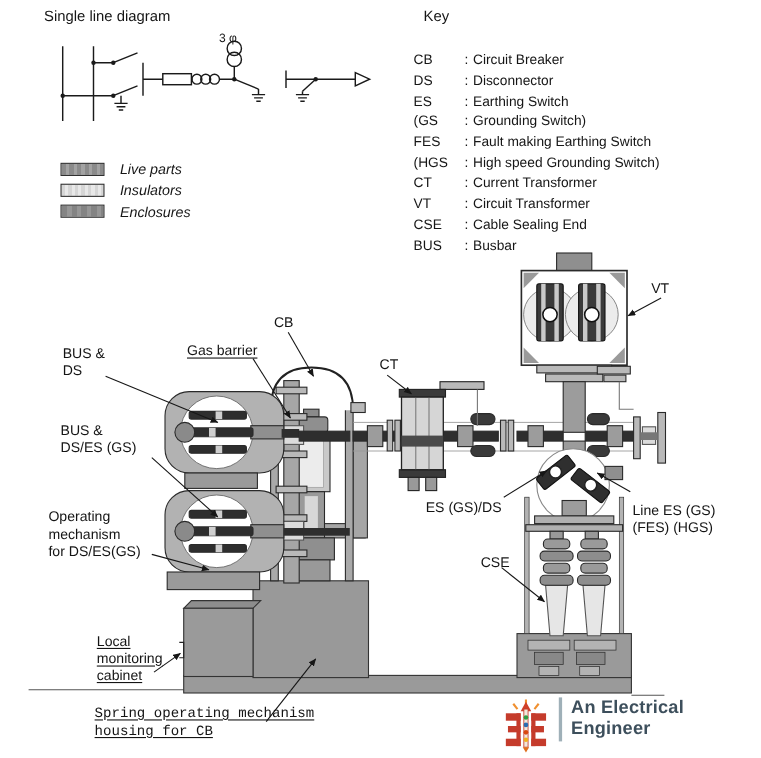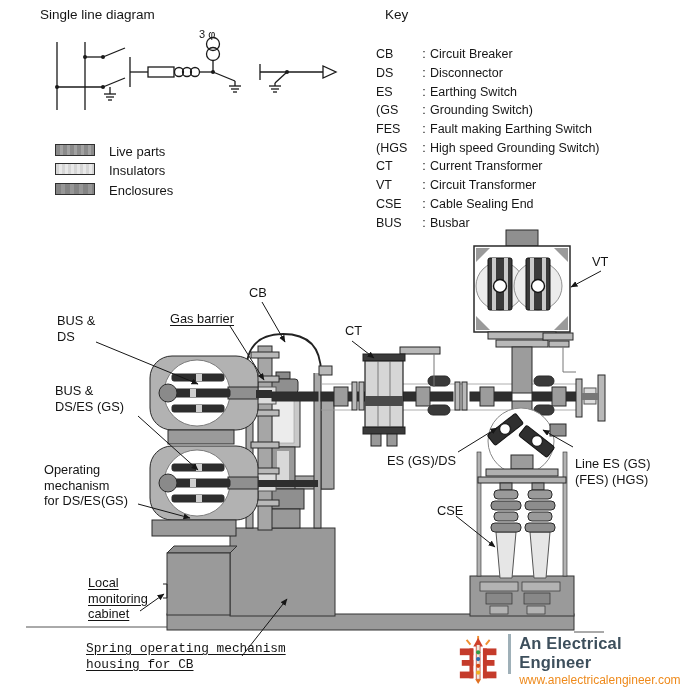--- a/index.html
+++ b/index.html
@@ -5,21 +5,21 @@
   html,body{margin:0;padding:0;background:#fff;}
   .canvas{position:relative;width:692px;height:689px;background:#ffffff;overflow:hidden;
           font-family:"Liberation Sans","DejaVu Sans",sans-serif;color:#161616;}
   .title{position:absolute;font-size:13.5px;color:#161616;}
   .sld-title{left:40px;top:7px;}
   .key-title{left:385px;top:7px;}
   .sld{position:absolute;left:35px;top:28px;}
   .draw{position:absolute;left:0;top:0;}
   
   .legend{position:absolute;left:55px;top:144px;}
-  .lrow{display:flex;align-items:flex-start;height:19.3px;}
+  .lrow{display:flex;align-items:center;height:19.3px;font-style:italic;}
   .swatch{width:40px;height:12px;border:1.2px solid #2f2f2f;box-sizing:border-box;margin-right:14px;}
   .sw-live{background:repeating-linear-gradient(90deg,#8b8b8b 0 4px,#a3a3a3 4px 7px);}
   .sw-ins{background:repeating-linear-gradient(90deg,#d6d6d6 0 3px,#e9e9e9 3px 6px);}
   .sw-gas{background:#ffffff;}
   .sw-enc{background:repeating-linear-gradient(90deg,#848484 0 5px,#979797 5px 9px);}
   .ltxt{font-size:13px;}
   
   .key-list{position:absolute;left:372px;top:45px;}
   .krow{display:flex;height:18.7px;align-items:center;font-size:12.5px;}
   .kab{width:42px;padding-left:4px;}
@@ -424,17 +424,16 @@
       <rect x="21" y="10" width="4" height="36" fill="#f1e8dc" stroke="#c53b2b" stroke-width="0.8"></rect>
       <circle cx="23" cy="18" r="2.2" fill="#2f9e44"></circle>
       <circle cx="23" cy="25" r="2.2" fill="#2b6cb0"></circle>
       <circle cx="23" cy="32" r="2.2" fill="#d9480f"></circle>
       <circle cx="23" cy="39" r="2.2" fill="#f0b020"></circle>
       <polygon points="20,46 26,46 23,51" fill="#e07020"></polygon>
     </svg>
     <div class="brand-divider"></div>
     <div class="brand-text">
       <span class="brand-name">An Electrical Engineer</span>
-      <span class="brand-url">www.anelectricalengineer.com</span>
     </div>
   </div>
 
 </div>
 
 </body></html>

